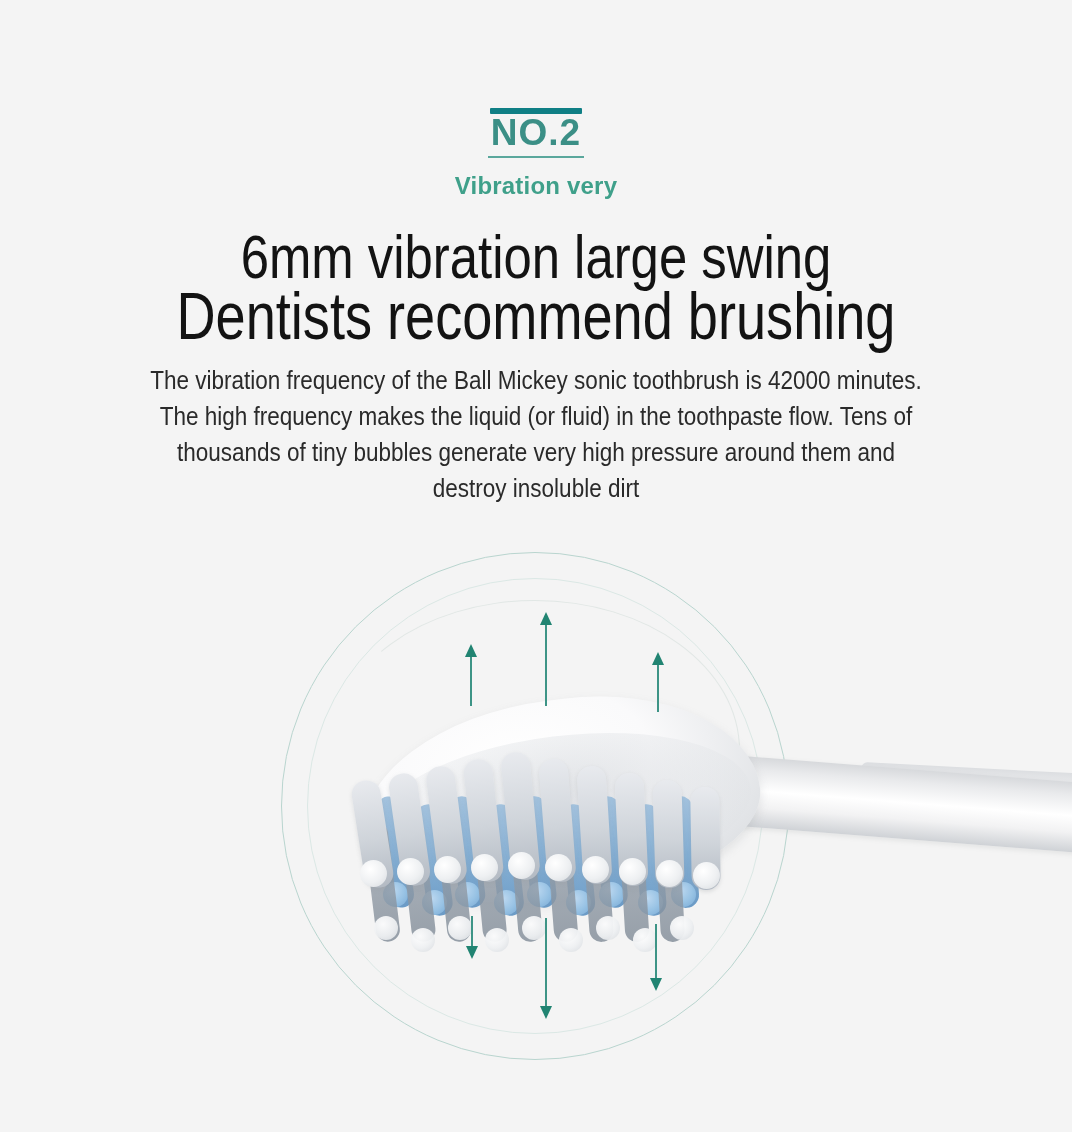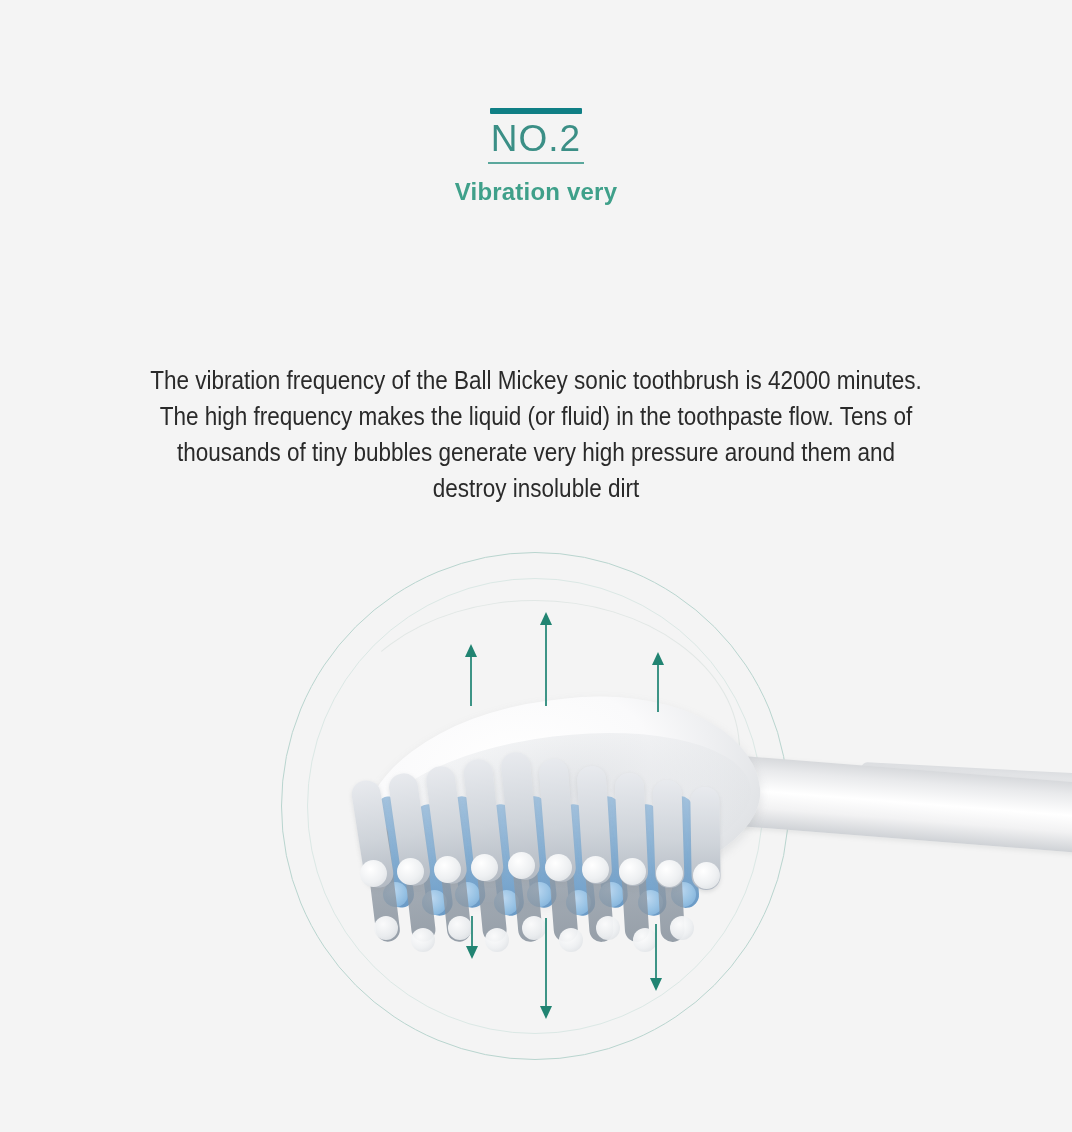--- a/index.html
+++ b/index.html
@@ -33,25 +33,25 @@
   .badge-rule-top {
     width: 92px;
     height: 6px;
     margin: 0 auto;
     background: #0f7f85;
     border-radius: 1px;
   }
   .badge-number {
     font-family: "Liberation Sans", sans-serif;
     font-size: 37px;
-    font-weight: 400;
+    font-weight: 700;
     letter-spacing: 1px;
     color: #3b8f86;
     line-height: 1.05;
-    margin-top: 6px;
+    margin-top: 0;
     margin-bottom: 3px;
   }
   .badge-rule-bottom {
     width: 96px;
     height: 2px;
     margin: 0 auto;
     background: #5aa79c;
   }
   .badge-subtitle {
     margin-top: 14px;
@@ -247,20 +247,24 @@
 
 <div class="page">
 
   <div class="badge-block">
     <div class="badge-rule-top"></div>
     <div class="badge-number">NO.2</div>
     <div class="badge-rule-bottom"></div>
     <div class="badge-subtitle">Vibration very</div>
   </div>
 
+  <div class="headline">
+    <div class="headline-line headline-line-1">6mm vibration large swing</div>
+    <div class="headline-line headline-line-2">Dentists recommend brushing</div>
+  </div>
 
   <div class="body-copy">
     <div class="body-line">The vibration frequency of the Ball Mickey sonic toothbrush is 42000 minutes.</div>
     <div class="body-line">The high frequency makes the liquid (or fluid) in the toothpaste flow. Tens of</div>
     <div class="body-line">thousands of tiny bubbles generate very high pressure around them and</div>
     <div class="body-line">destroy insoluble dirt</div>
   </div>
 
   <div class="illustration">
 

